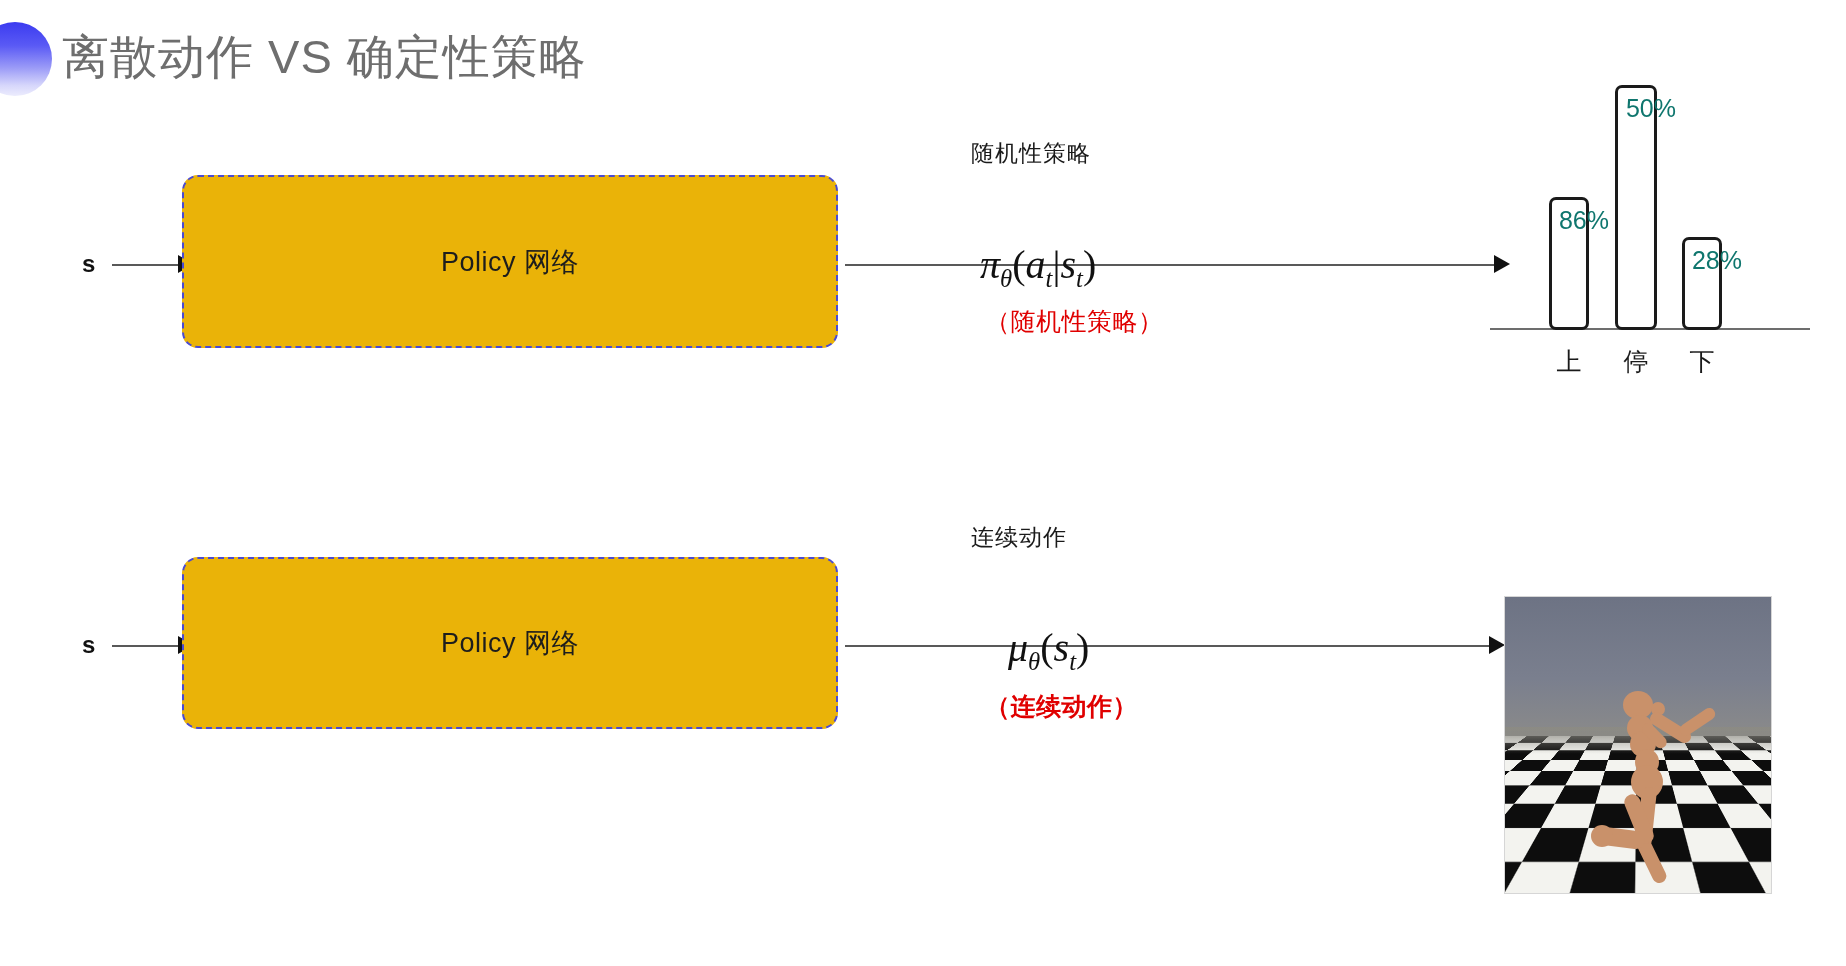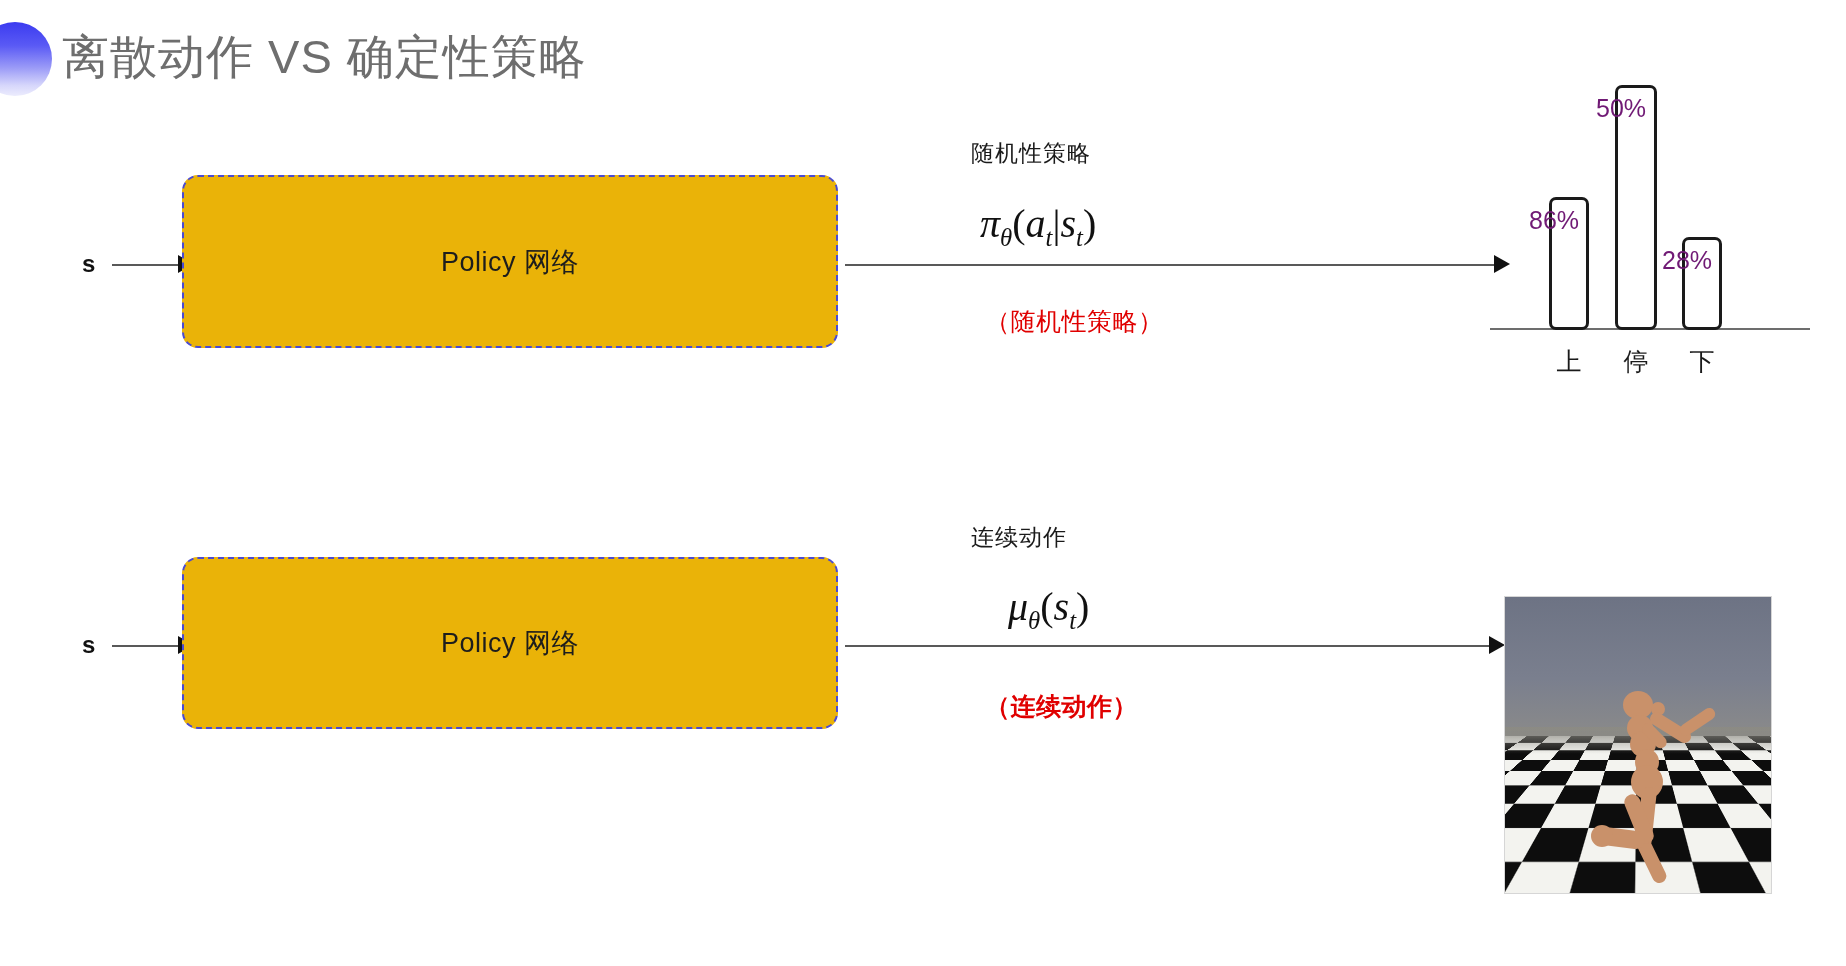--- a/index.html
+++ b/index.html
@@ -87,20 +87,21 @@
     letter-spacing: 1px;
     white-space: nowrap;
   }
   .policy-formula {
     position: absolute;
     font-family: "Liberation Serif", "DejaVu Serif", serif;
     font-style: italic;
     font-size: 40px;
     color: #111111;
     white-space: nowrap;
+    margin-top: 41px;
   }
   .policy-formula .sub {
     font-size: 0.62em;
     vertical-align: sub;
     font-style: italic;
   }
   .policy-formula .paren {
     font-style: normal;
   }
   .action-note {
@@ -117,22 +118,22 @@
     position: absolute;
     bottom: 90px;
     background: #ffffff;
     border: 3px solid #1a1a1a;
     border-radius: 7px;
     box-sizing: border-box;
   }
   .bar-value {
     position: absolute;
     font-size: 25px;
-    color: #701a75;
-    text-align: left;
+    color: #0f766e;
+    text-align: right;
     white-space: nowrap;
   }
   .bar-axis {
     position: absolute;
     left: 0;
     bottom: 90px;
     width: 320px;
     height: 0;
     border-top: 2.5px solid #6d6d6d;
   }

